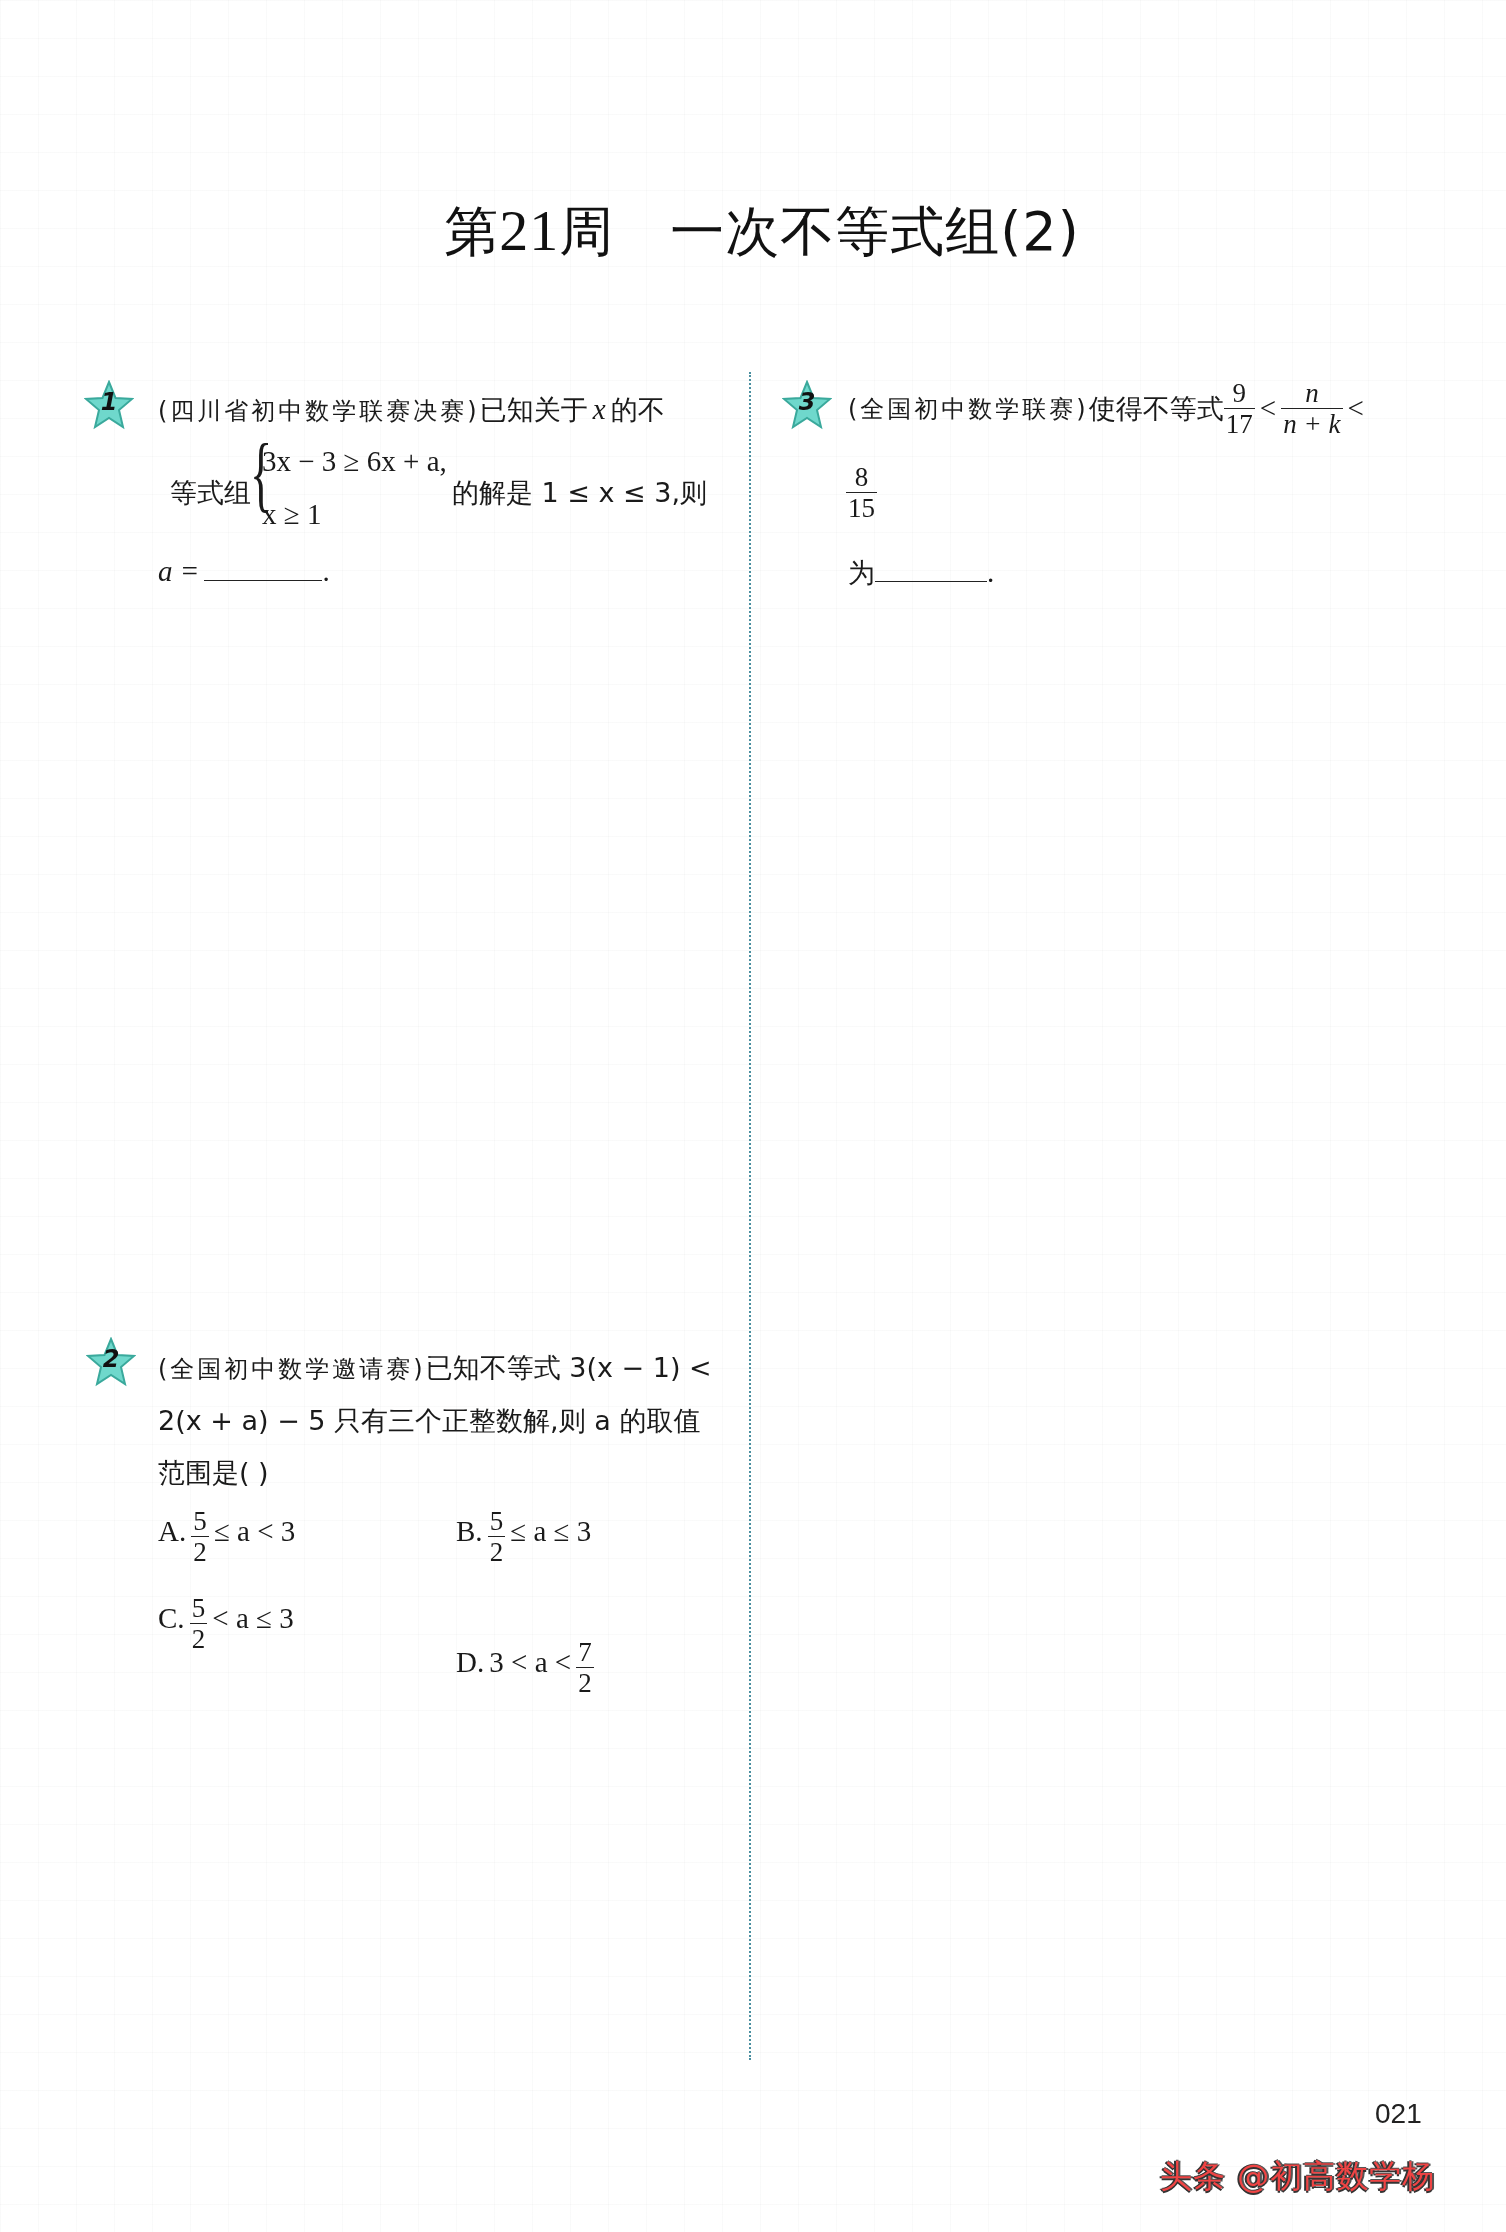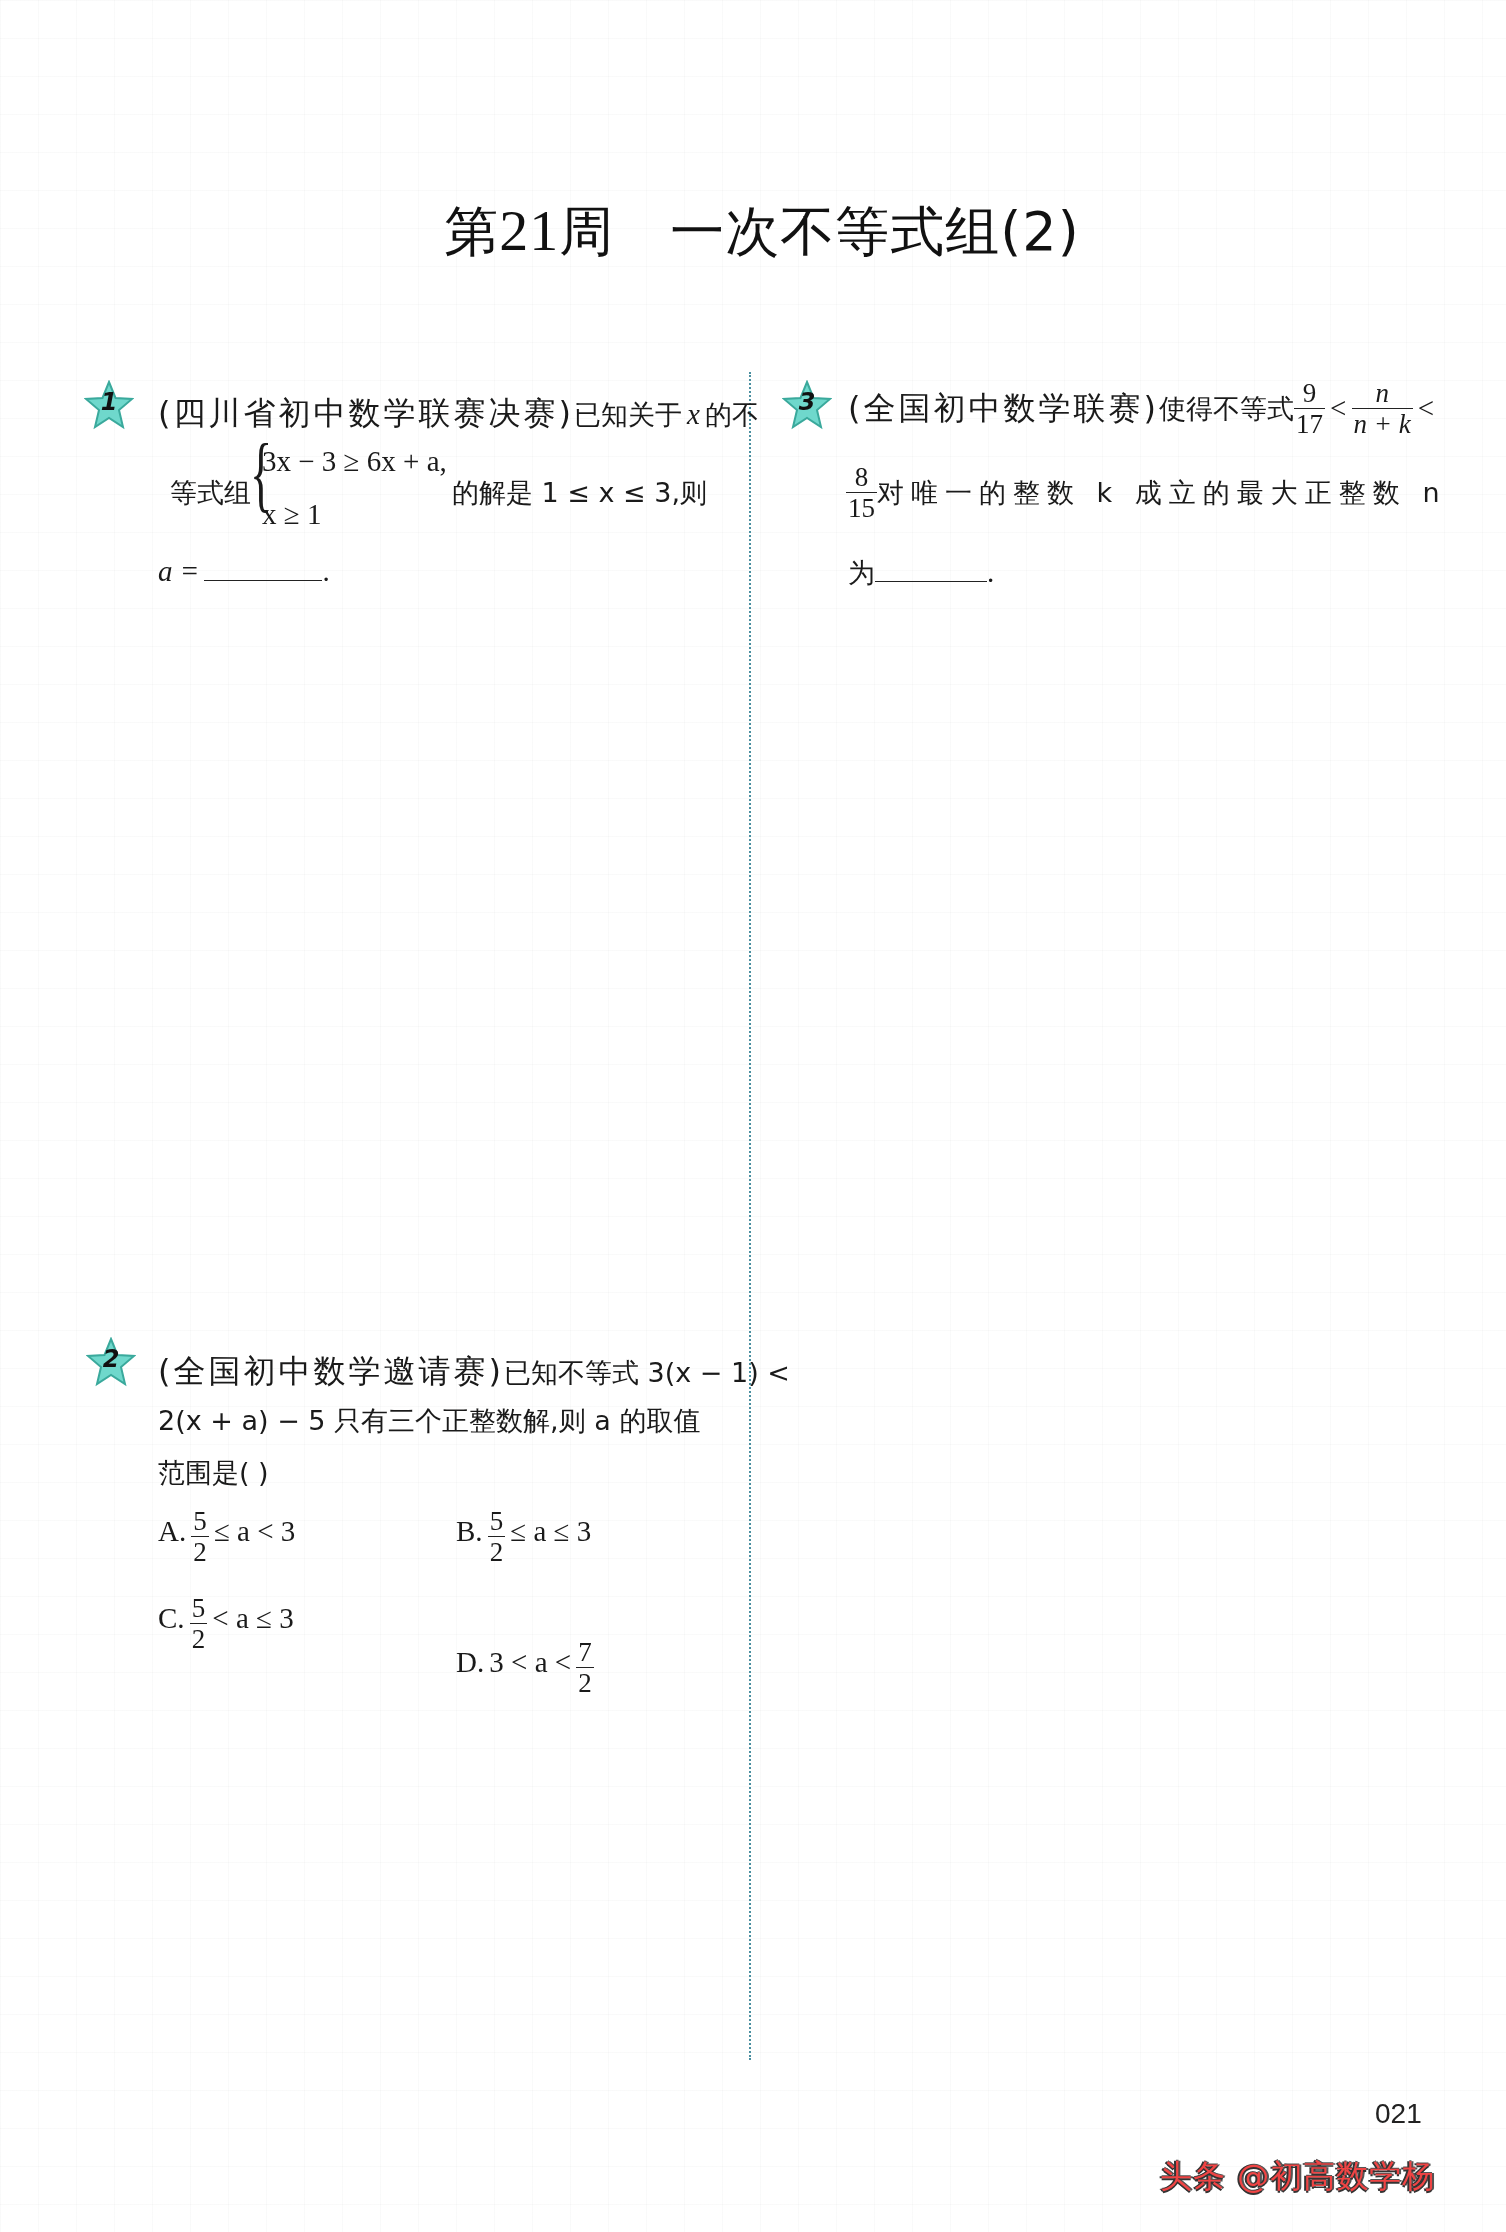--- a/index.html
+++ b/index.html
@@ -27,21 +27,21 @@
   .star {
     position: absolute; width: 50px; height: 50px;
   }
   .star svg { width: 50px; height: 50px; display: block; }
   .star .n {
     position: absolute; left: 0; top: 8px; width: 50px; text-align: center;
     font-family: "DejaVu Sans", "Liberation Sans", sans-serif;
     font-style: italic; font-weight: bold; font-size: 24px; color: #111;
   }
   .line { position: absolute; white-space: nowrap; }
-  .src { letter-spacing: 3px; font-family: "DejaVu Sans", "Liberation Sans", sans-serif; font-size: 32px; }
+  .src { letter-spacing: 3px; font-family: "DejaVu Sans", "Liberation Sans", sans-serif; font-size: 24px; }
   .cn { font-family: "DejaVu Sans", "Liberation Sans", sans-serif; font-size: 27px; }
   .wide { letter-spacing: 7px; }
   i.v { font-family: "Liberation Serif", serif; font-style: italic; font-size: 29px; }
   .m { font-family: "Liberation Serif", serif; font-size: 29px; }
   .blank { display: inline-block; border-bottom: 1.5px solid #222; vertical-align: baseline; height: 1px; }
   .frac {
     display: inline-block; vertical-align: middle; text-align: center;
     font-family: "Liberation Serif", serif; font-size: 27px; line-height: 30px;
   }
   .frac .top { display: block; border-bottom: 1.5px solid #222; padding: 0 2px; }
@@ -136,21 +136,21 @@
     </svg>
     <span class="n">3</span>
   </div>
   <div class="line" style="left:848px; top:378px;">
     <span class="src" style="vertical-align:middle;">(全国初中数学联赛)</span><span class="cn" style="vertical-align:middle;">使得不等式</span><span class="frac"><span class="top">9</span><span class="bot">17</span></span>
     <span class="m" style="vertical-align:middle;">&lt;</span>
     <span class="frac" style="font-style:italic;"><span class="top" style="padding:0 14px;">n</span><span class="bot">n + k</span></span>
     <span class="m" style="vertical-align:middle;">&lt;</span>
   </div>
   <div class="line" style="left:846px; top:462px;">
-    <span class="frac"><span class="top">8</span><span class="bot">15</span></span><span class="cn wide" style="vertical-align:middle;">对唯一的整数 k 成立的最大正整数 n</span>
+    <span class="frac"><span class="top">8</span><span class="bot">15</span></span>
   </div>
   <div class="line" style="left:848px; top:555px;">
     <span class="cn">为</span><span class="blank" style="width:112px;"></span><span class="m">.</span>
   </div>
 </div>
 
 <div class="pagenum">021</div>
 <div class="watermark">头条 @初高数学杨</div>
 
 </body></html>

